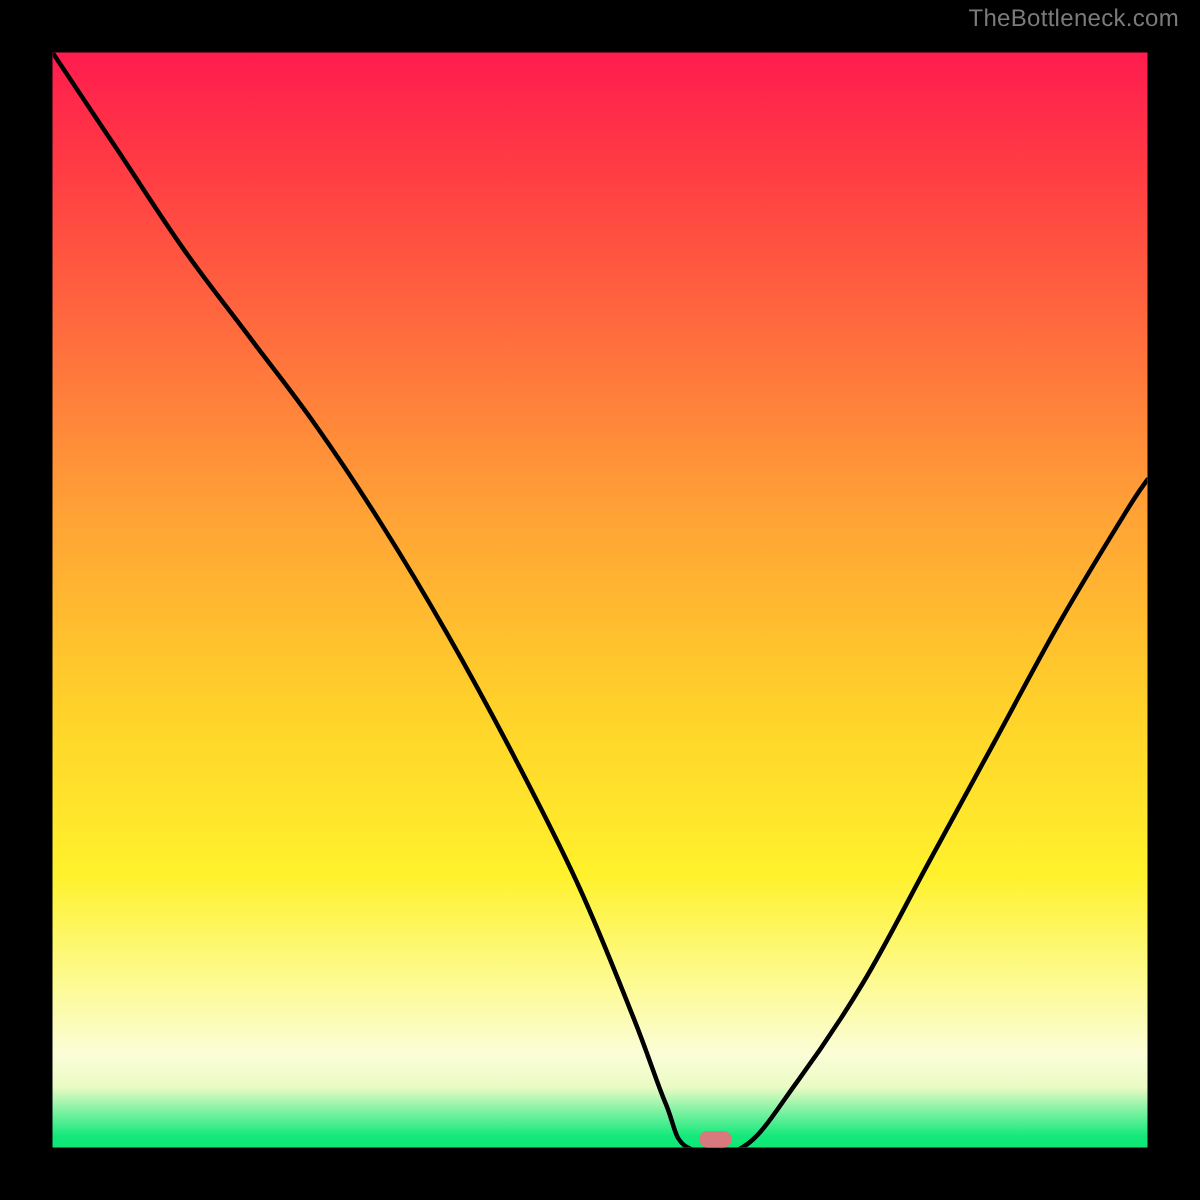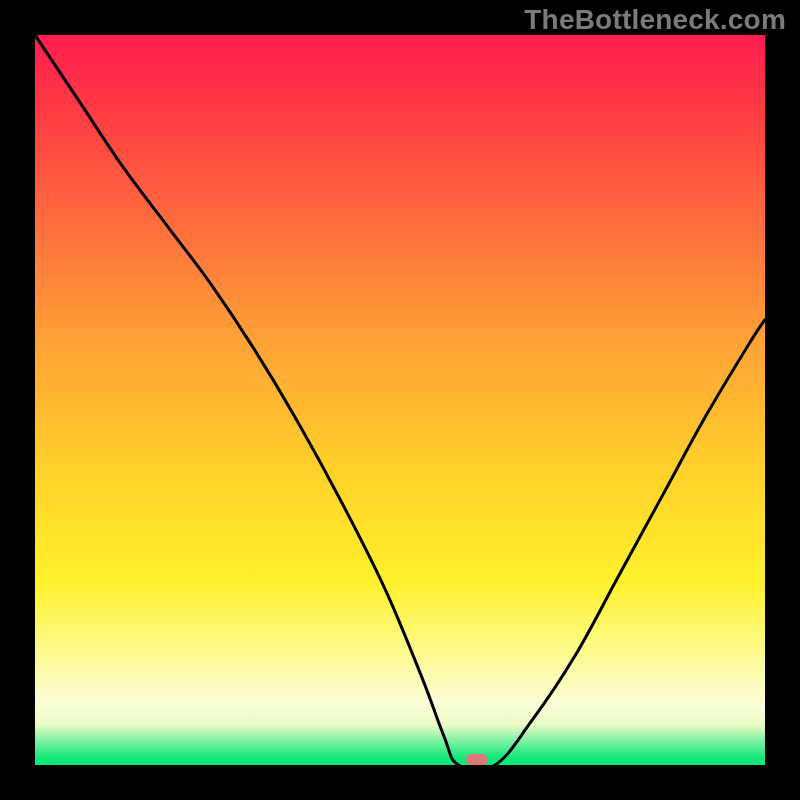--- a/index.html
+++ b/index.html
@@ -16,22 +16,22 @@
     top: 0;
     width: 800px;
     height: 800px;
     background: #000;
   }
   .watermark {
     position: absolute;
     top: 4px;
     right: 14px;
     font-family: Arial, Helvetica, sans-serif;
-    font-size: 28px;
-    font-weight: 700;
+    font-size: 16px;
+    font-weight: 400;
     color: #7b7b7b;
     letter-spacing: 0.2px;
   }
   .plot {
     position: absolute;
     left: 35px;
     top: 35px;
     width: 730px;
     height: 730px;
   }

